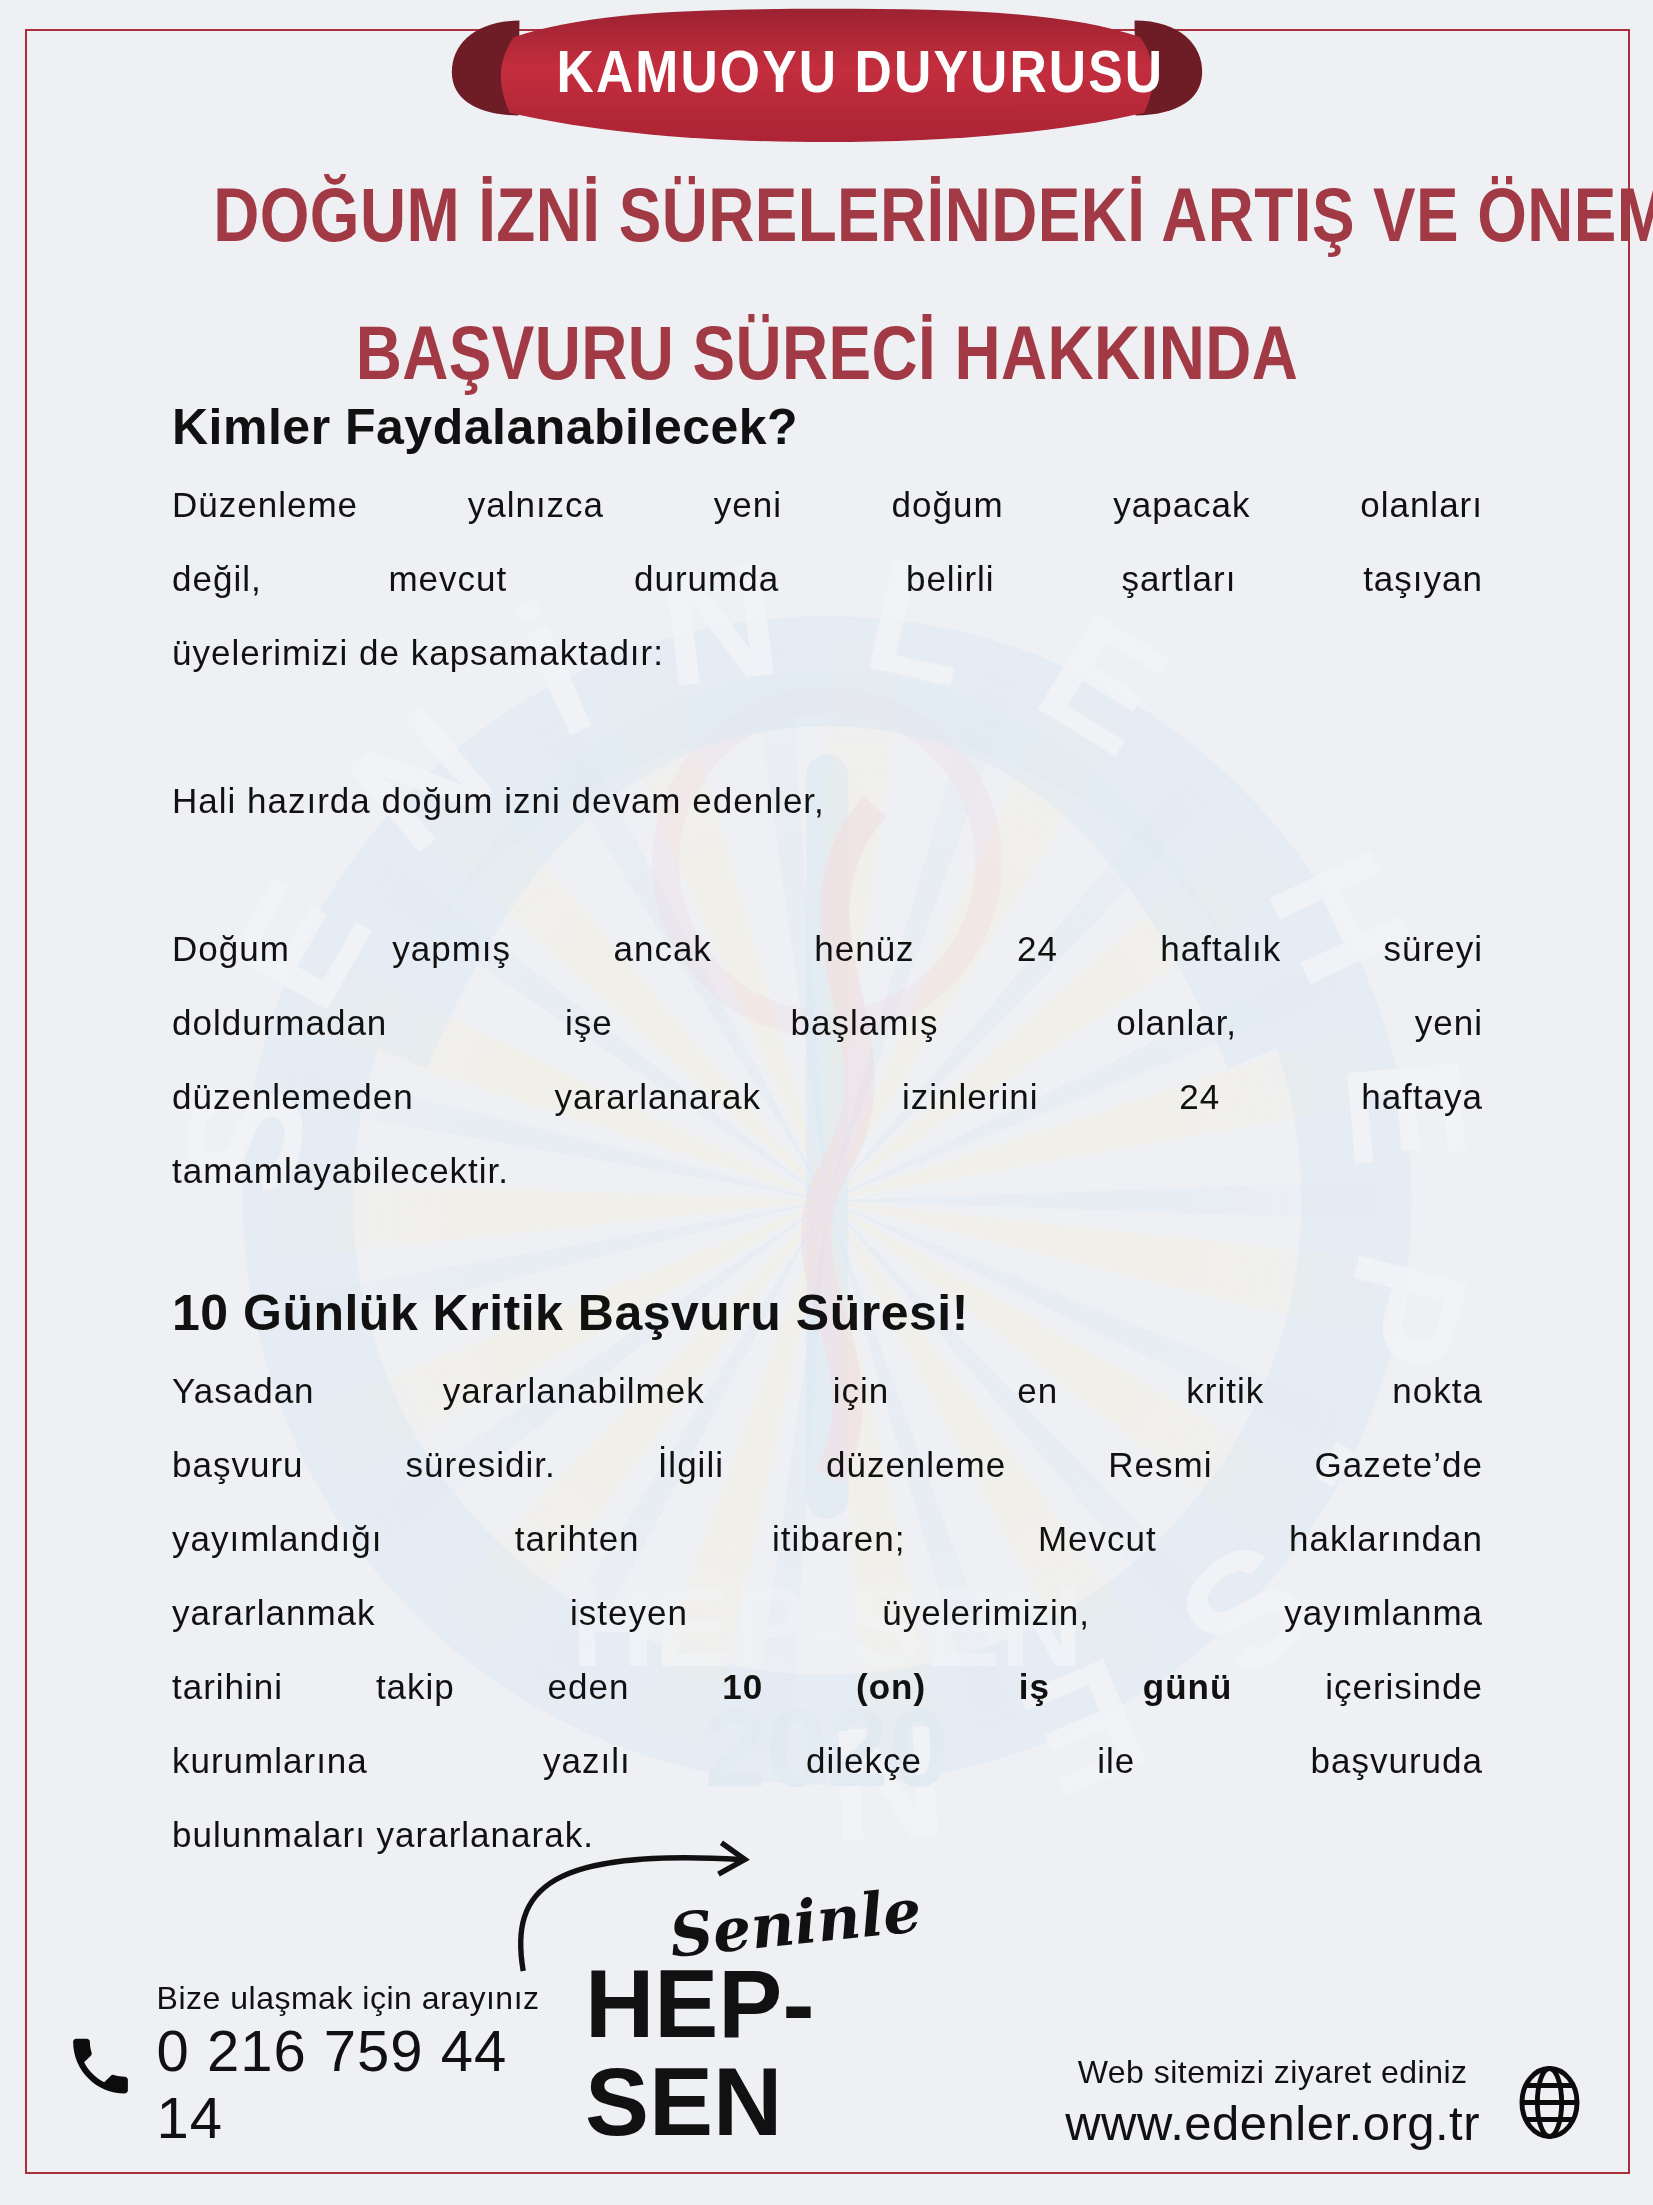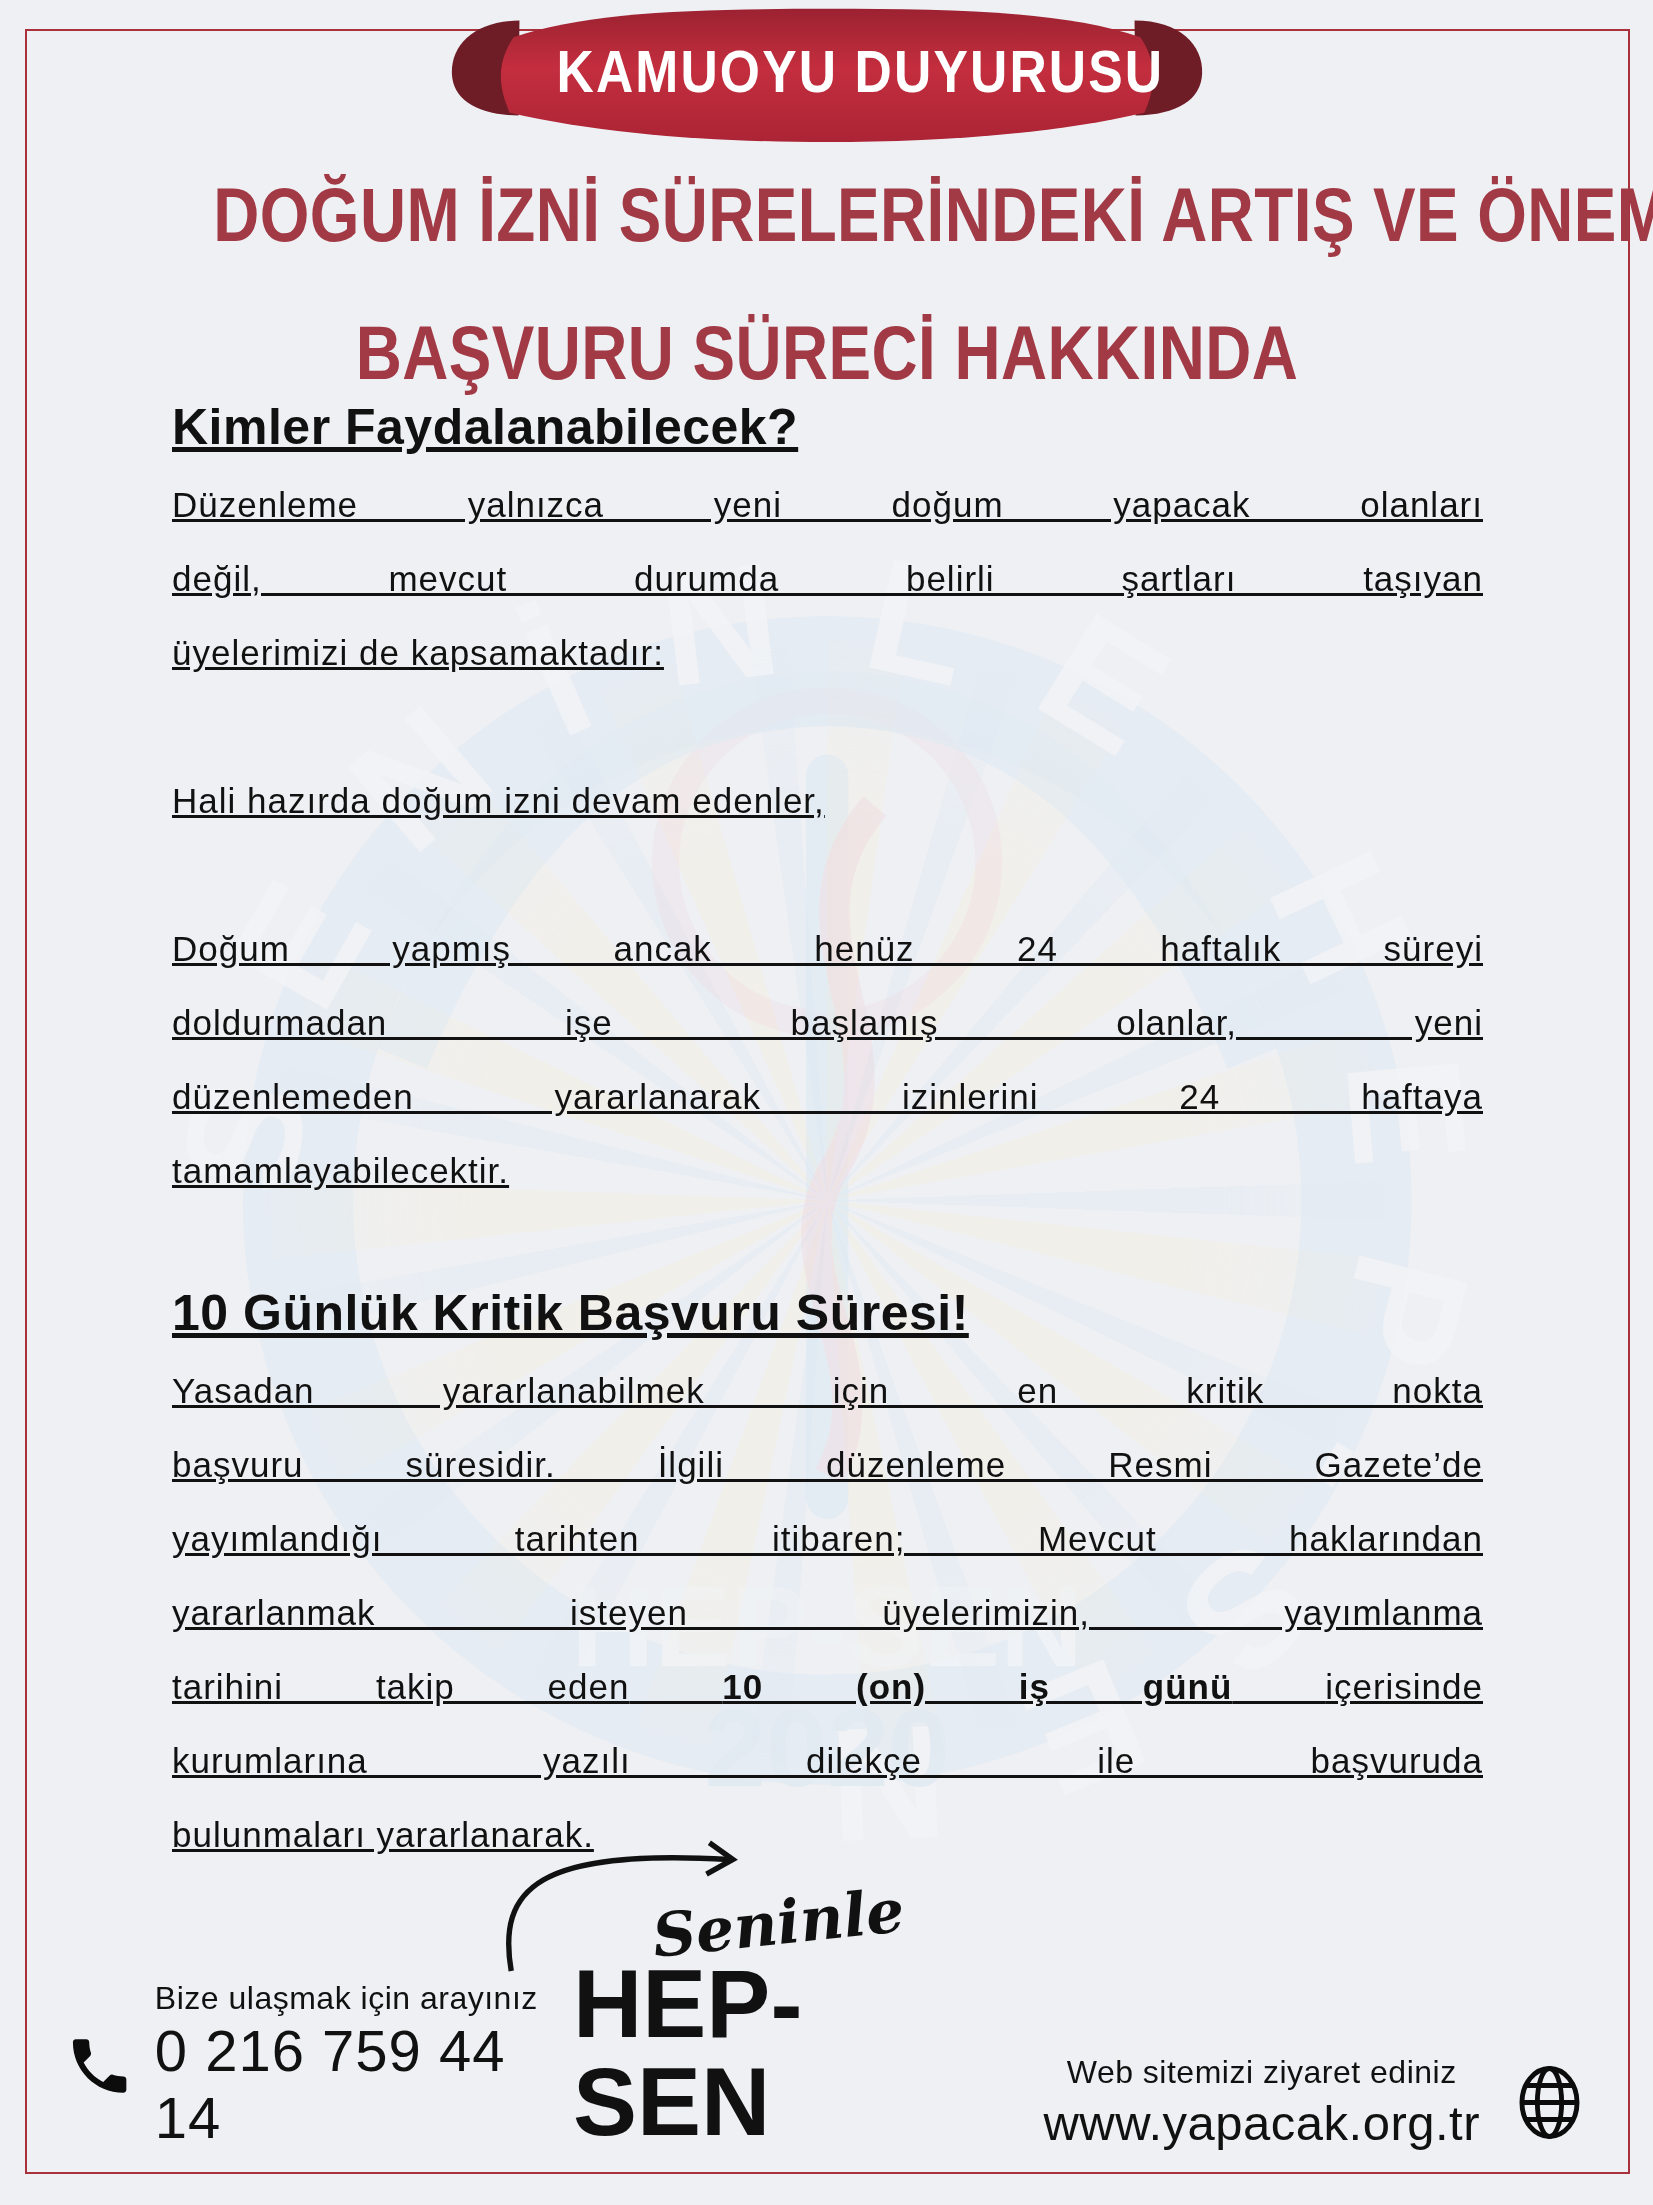--- a/index.html
+++ b/index.html
@@ -32,21 +32,21 @@
     font-size:60px;font-weight:bold;color:#fff;letter-spacing:2.5px;white-space:nowrap;
   }
   
   .title{position:absolute;top:158px;left:69px;right:69px;text-align:center;z-index:4;}
   .title .tline{line-height:114px;}
   .title .tline span{
     display:inline-block;transform:scaleX(.84);transform-origin:center;
     font-size:76px;font-weight:bold;color:#a23a46;letter-spacing:0.5px;white-space:nowrap;
   }
   
-  .content{position:absolute;top:390px;left:172px;width:1311px;z-index:4;text-decoration:underline;}
+  .content{position:absolute;top:390px;left:172px;width:1311px;z-index:4;}
   .h1{font-size:50px;font-weight:bold;line-height:74px;letter-spacing:0.5px;margin-bottom:3.9px;}
   .jline,.lline{font-size:35px;line-height:74px;letter-spacing:1px;}
   .jline{text-align:justify;text-align-last:justify;}
   .lline{text-align:left;}
   .spacer{height:74px;}
   .spacer-sm{height:68px;}
   .b{font-weight:bold;}
   
   .footer{
     position:absolute;left:64px;right:64px;top:1975px;height:176px;z-index:4;
@@ -174,21 +174,21 @@
         <path d="M 25 290 C -4 120 80 40 470 62" stroke="#111" stroke-width="11" fill="none"></path>
         <path d="M 430 28 L 478 62 L 424 92" stroke="#111" stroke-width="11" fill="none"></path>
       </svg>
       <div class="f-script">Seninle</div>
       <div class="f-wordmark">HEP-SEN</div>
     </div>
 
     <div class="f-web">
       <div class="txt">
         <div class="f-label">Web sitemizi ziyaret ediniz</div>
-        <div class="f-url">www.yapacak.org.tr</div>
+        <div class="f-url">www.edenler.org.tr</div>
       </div>
       <svg width="81" height="81" viewBox="0 0 100 100">
         <g stroke="#0c0c0c" stroke-width="6" fill="none">
           <ellipse cx="50" cy="50" rx="34" ry="42"></ellipse>
           <ellipse cx="50" cy="50" rx="15" ry="42"></ellipse>
           <line x1="16" y1="50" x2="84" y2="50"></line>
           <line x1="20" y1="29" x2="80" y2="29"></line>
           <line x1="20" y1="71" x2="80" y2="71"></line>
         </g>
       </svg>

